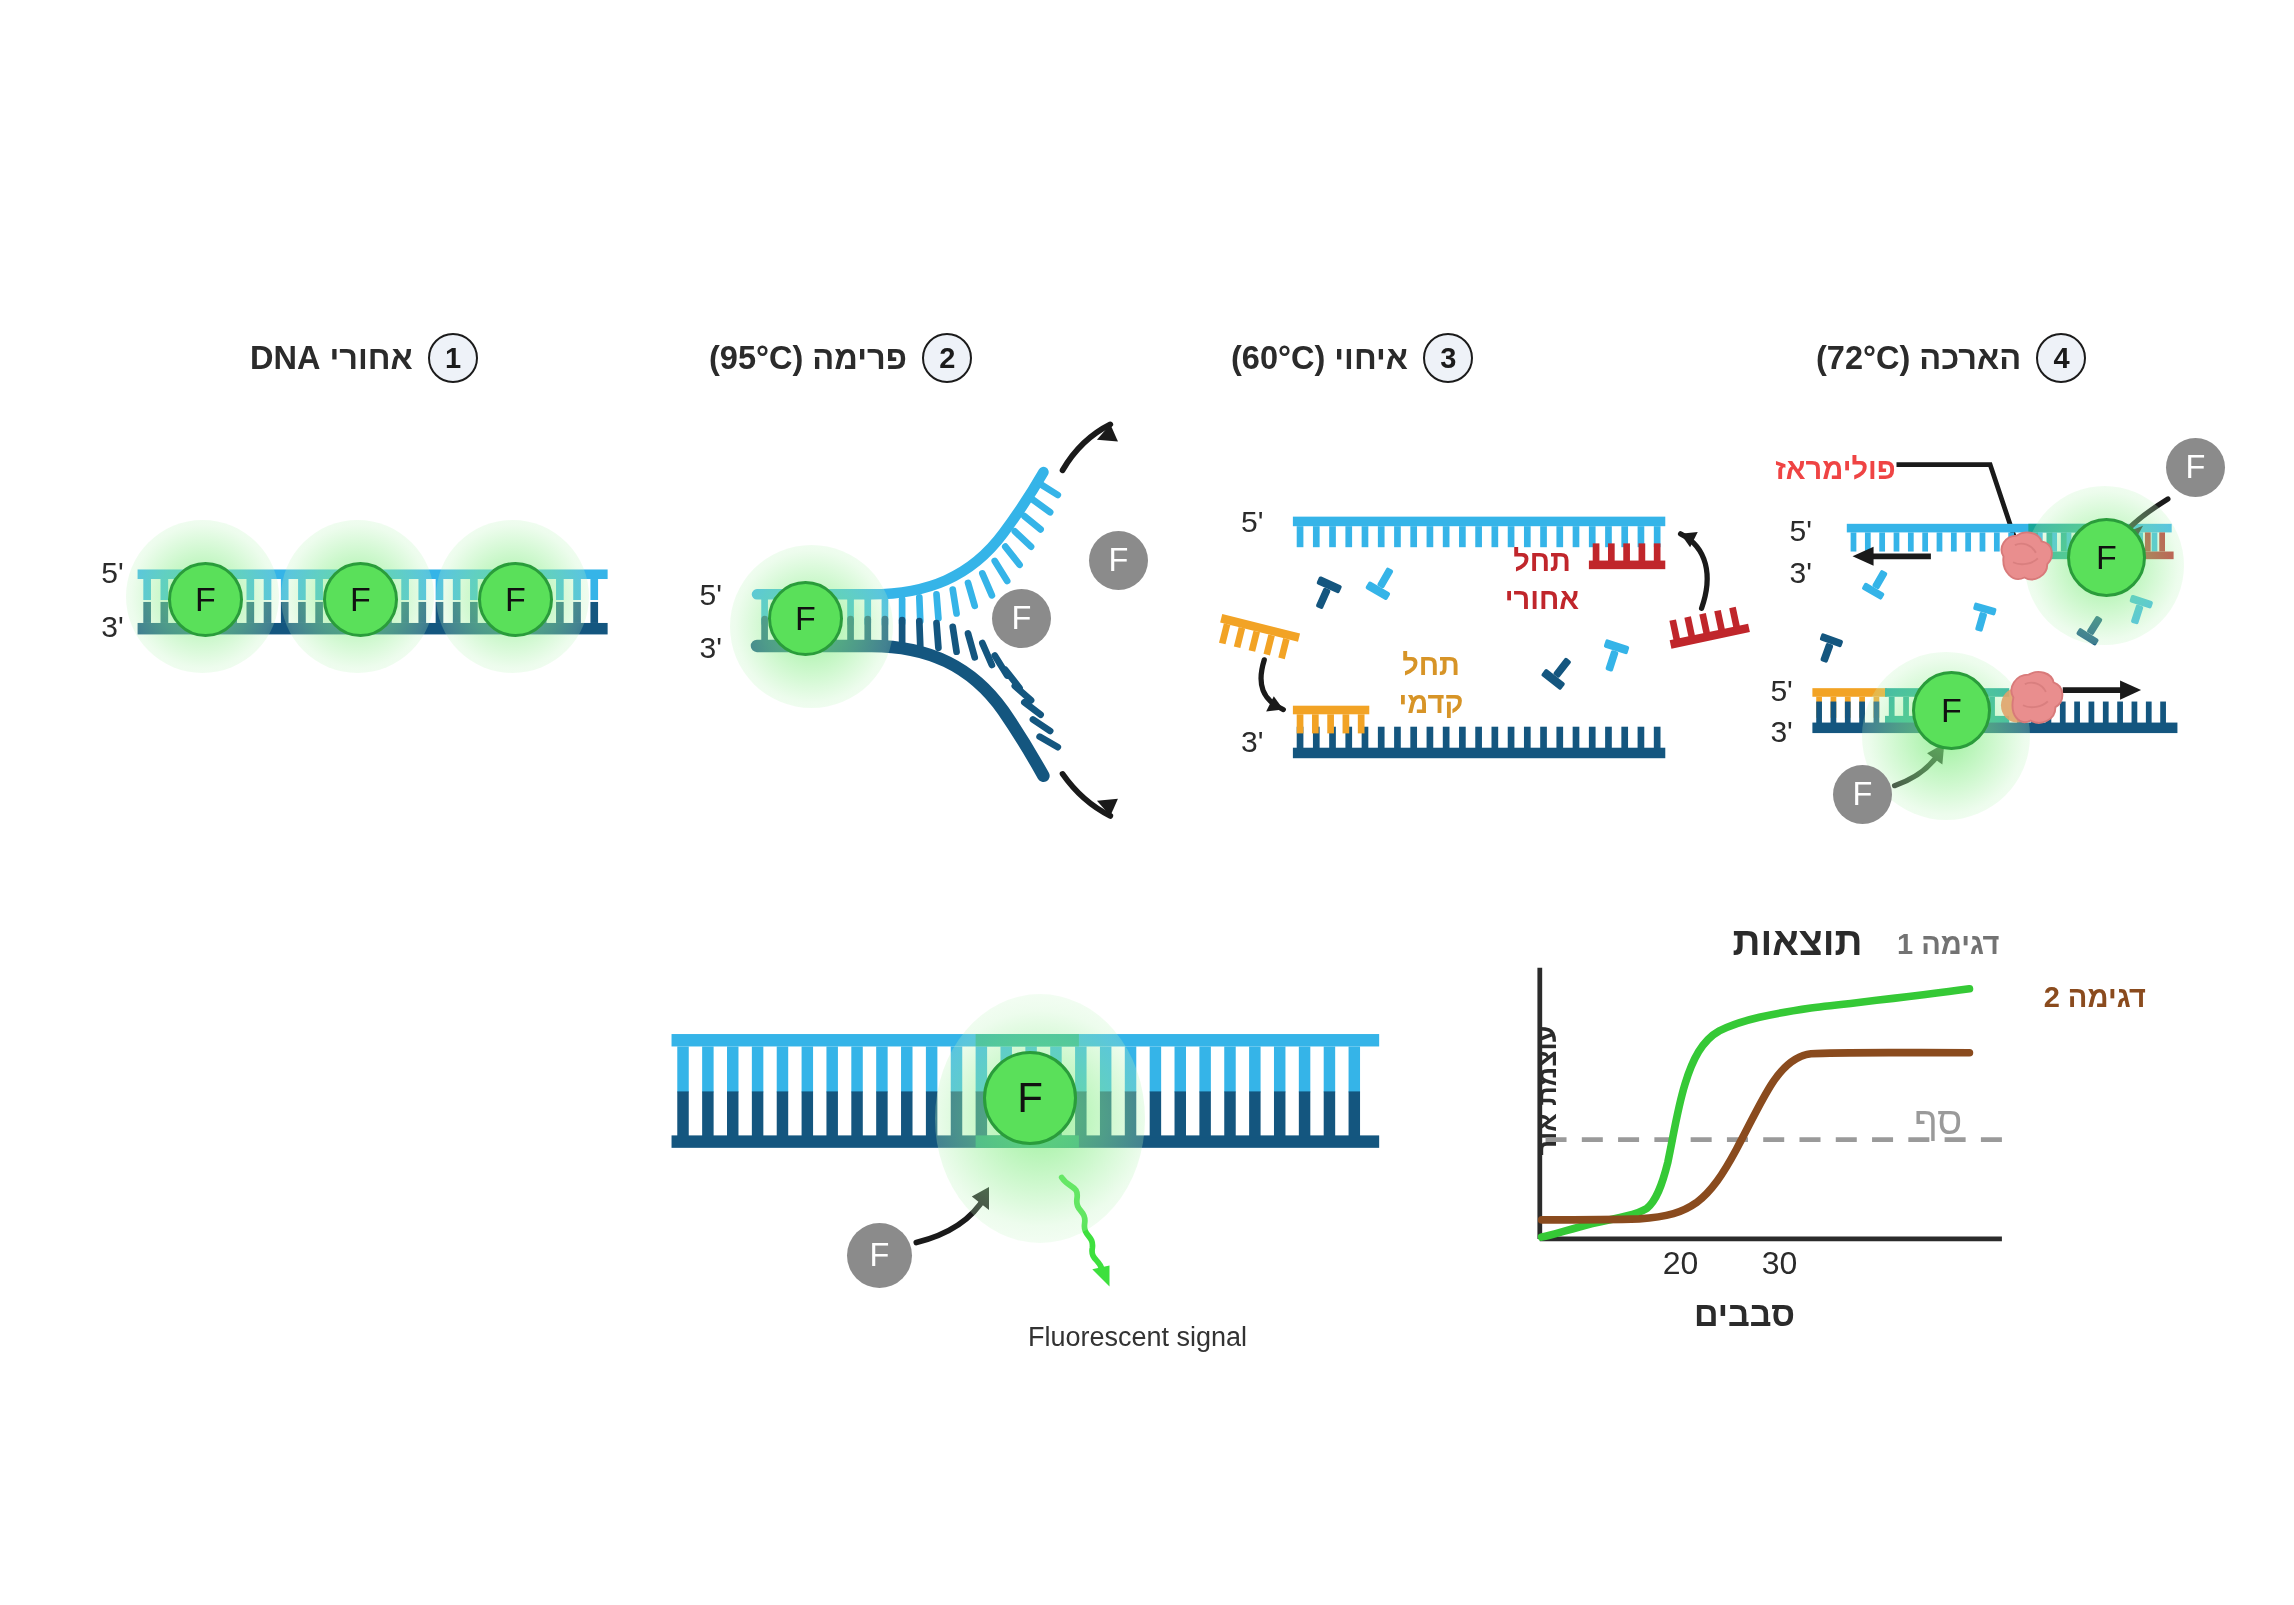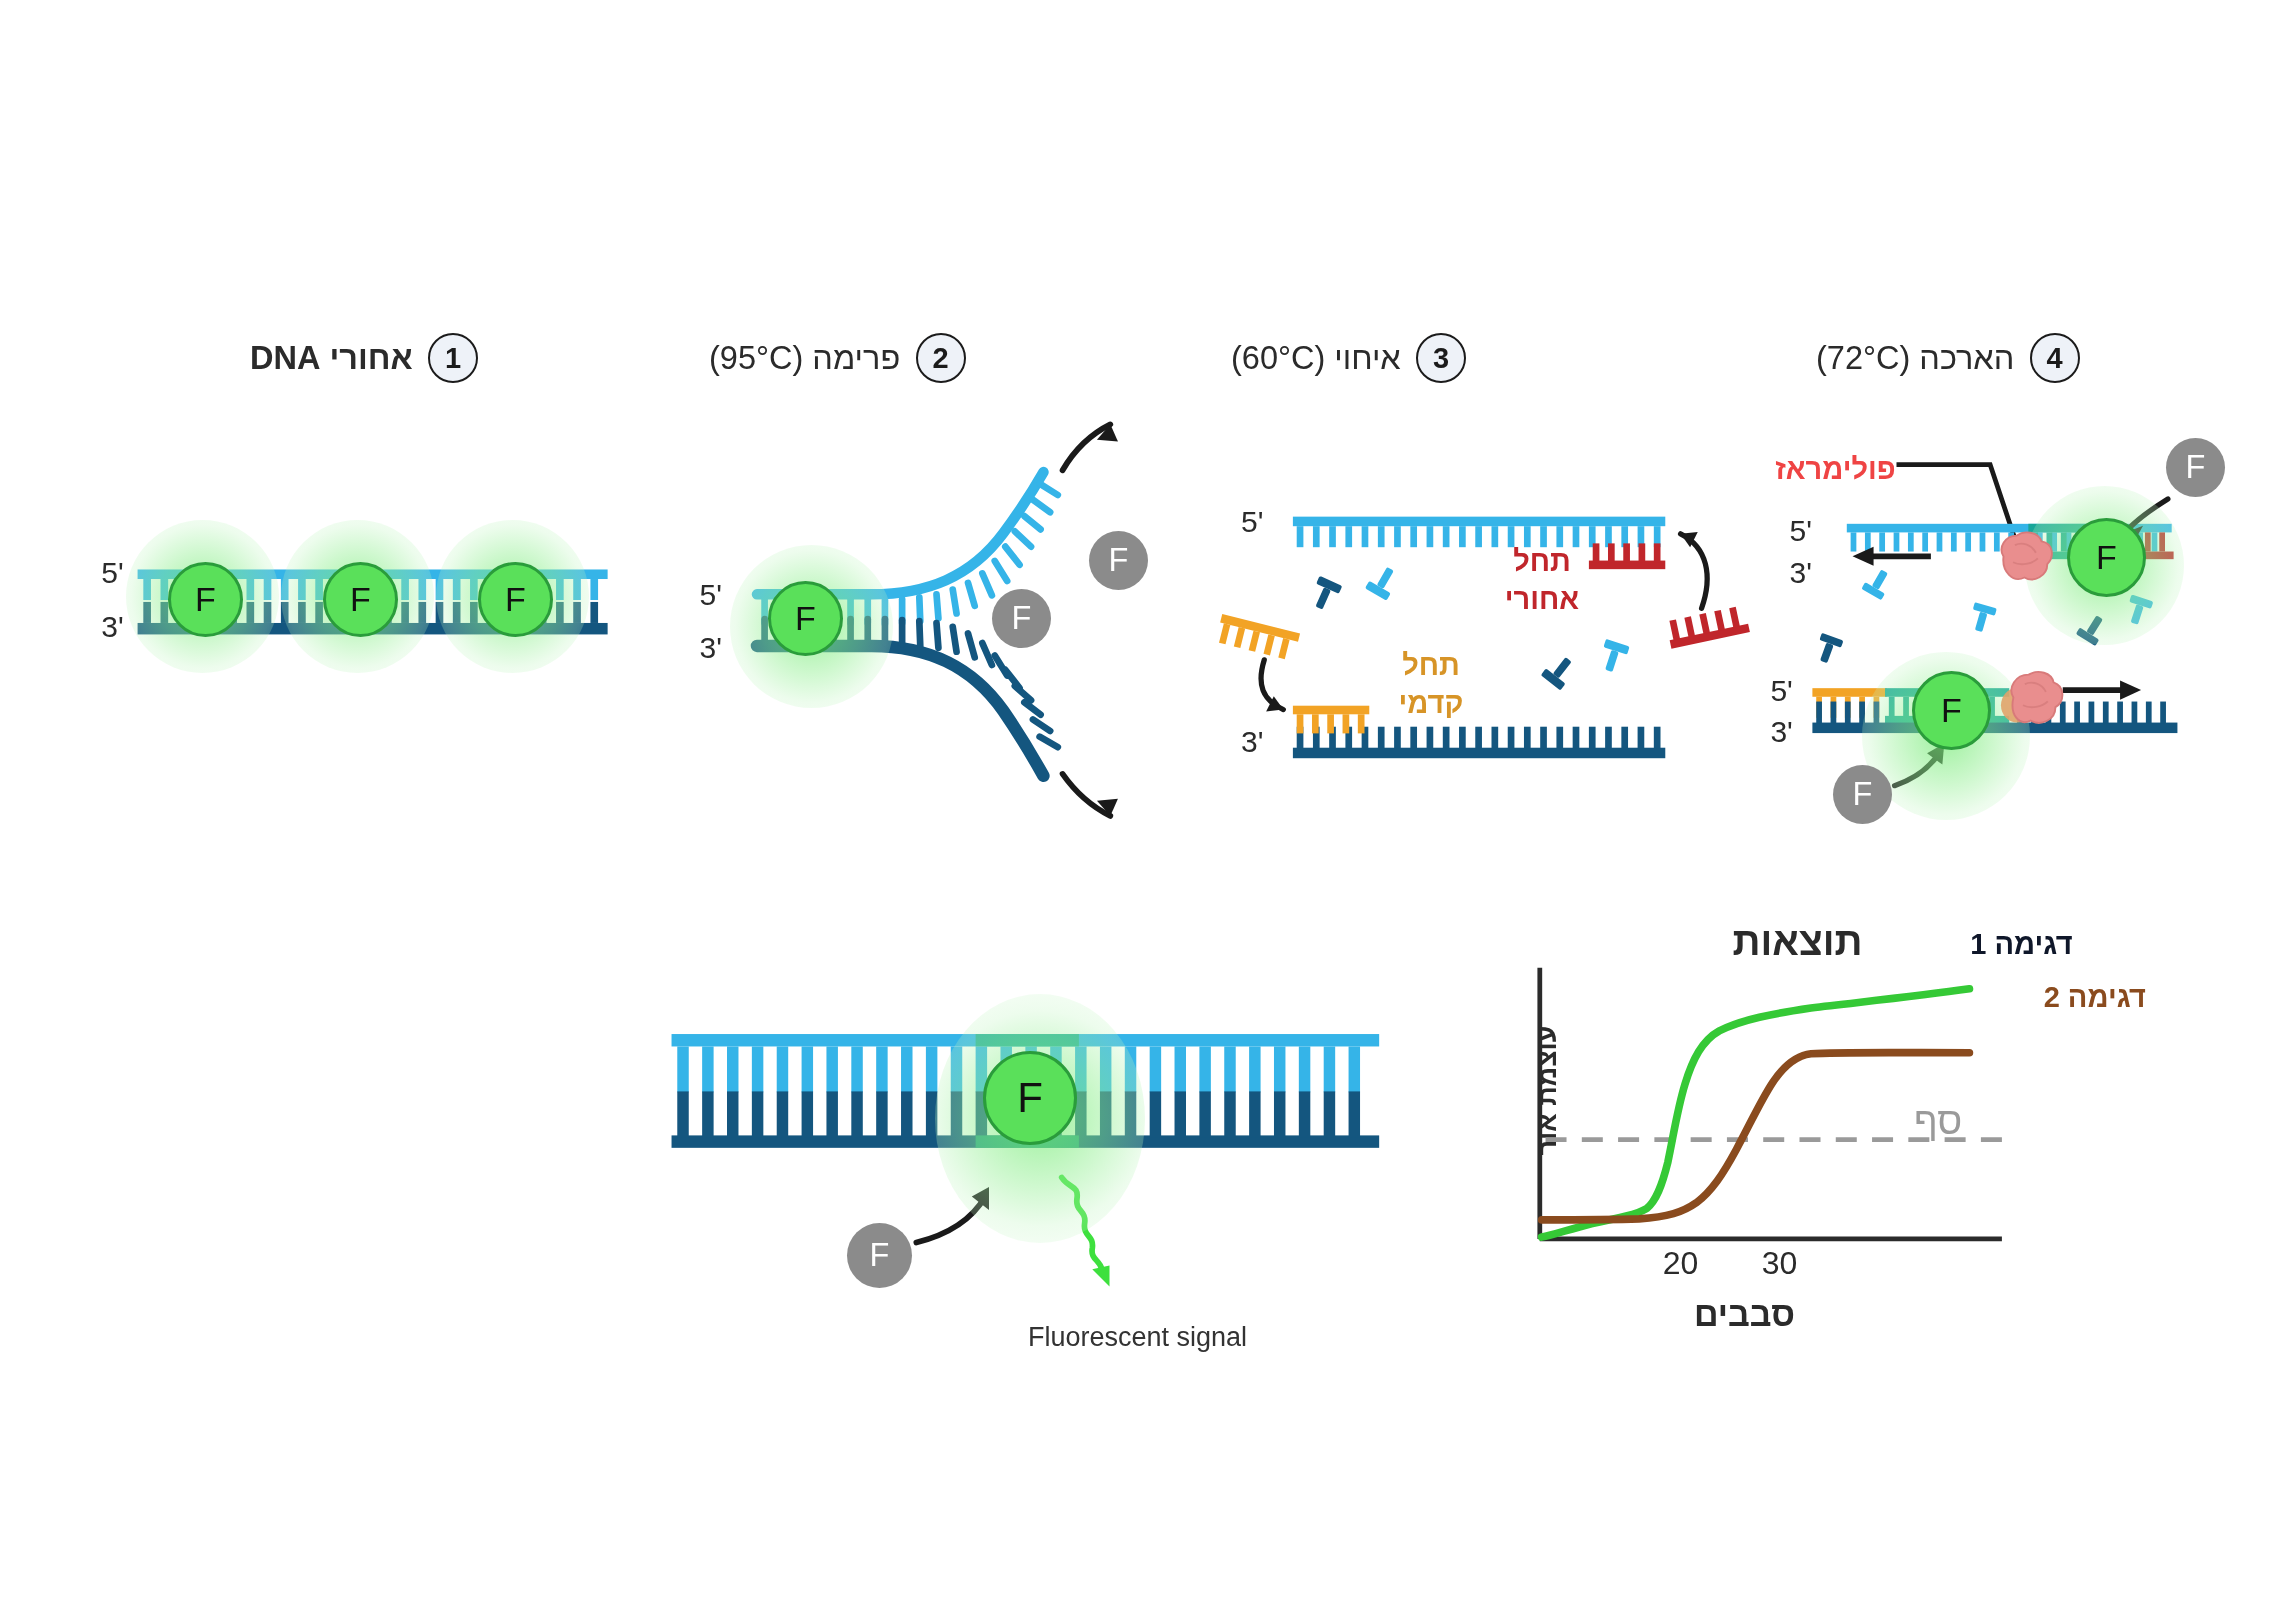--- a/index.html
+++ b/index.html
@@ -15,21 +15,21 @@
   
   .step-head{position:absolute;display:flex;align-items:center;gap:15.3px;direction:rtl;}
   .step-num{
     width:50px;height:50px;border-radius:50%;
     background:#eef2f8;border:2.9px solid #1b1b1b;
     display:flex;align-items:center;justify-content:center;
     font-size:29px;font-weight:bold;color:#1b1b1b;flex:0 0 auto;
     box-sizing:border-box;
   }
   .step-title{font-size:32.5px;font-weight:bold;color:#2b2b2b;white-space:nowrap;}
-  .step-title.reg{font-weight:400;text-align:right;}
+  .step-title.reg{font-weight:700;text-align:right;}
 
   
   .tick-lbl{position:absolute;font-size:30px;color:#2b2b2b;}
   .cap{position:absolute;font-size:27px;line-height:1.25;color:#333;text-align:center;}
   .heb{position:absolute;font-size:29px;direction:rtl;text-align:center;line-height:1.3;font-weight:600;}
 
   
   .fluo{
     position:absolute;border-radius:50%;
     background:#5ae05a;border:3.8px solid #2a9c3b;
@@ -623,21 +623,21 @@
       <span>F</span>
     </div>
 
     <div class="cap" style="left:315px;top:308px;width:325px;">Fluorescent signal</div>
   </div>
 
   <div class="chart-wrap" style="left:1486px;top:922px;width:669px;height:401px;">
 
     <div style="position:absolute;left:187px;top:-1.9px;width:249px;text-align:center;font-size:39px;font-weight:bold;direction:rtl;">תוצאות</div>
 
-    <div style="position:absolute;left:411px;top:5.7px;width:249px;text-align:center;direction:rtl;font-size:29px;font-weight:600;color:#0f172a;">דגימה 1</div>
+    <div style="position:absolute;left:411px;top:5.7px;width:249px;text-align:left;direction:rtl;font-size:29px;font-weight:600;color:#737373;">דגימה 1</div>
     <div style="position:absolute;left:411px;top:59px;width:249px;text-align:right;direction:rtl;font-size:29px;font-weight:600;color:#8a4b1e;">דגימה 2</div>
 
     <div style="position:absolute;left:-63px;top:153px;width:249px;text-align:center;transform:rotate(-90deg);
                 font-size:27px;direction:rtl;font-weight:600;">עוצמת אור</div>
 
     <svg width="669" height="401" style="position:absolute;left:0;top:0;" viewBox="0 0 700 420">
 
       <line x1="56" y1="48" x2="56" y2="332" stroke="#2b2b2b" stroke-width="5"></line>
       <line x1="56" y1="332" x2="540" y2="332" stroke="#2b2b2b" stroke-width="5"></line>
 

